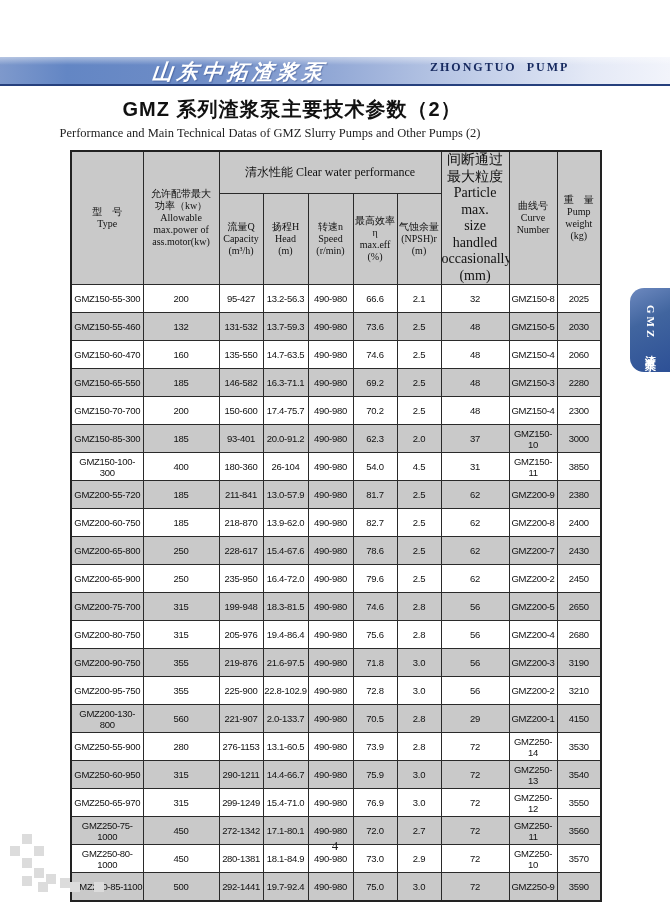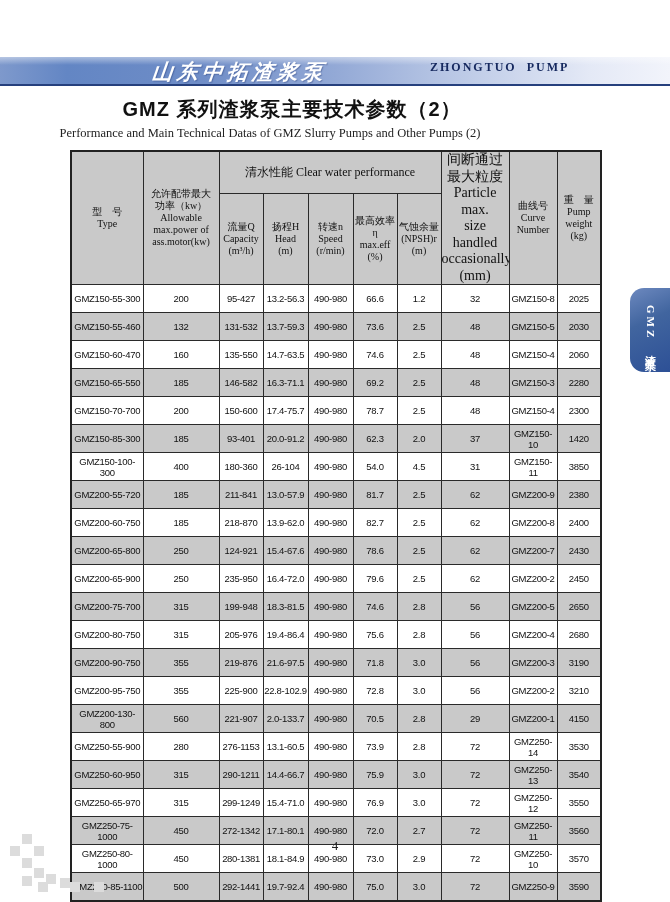--- a/index.html
+++ b/index.html
@@ -121,21 +121,21 @@
       </tr>
     </thead>
     <tbody>
         <tr>
           <td>GMZ150-55-300</td>
           <td>200</td>
           <td>95-427</td>
           <td>13.2-56.3</td>
           <td>490-980</td>
           <td>66.6</td>
-          <td>1.2</td>
+          <td>2.1</td>
           <td>32</td>
           <td>GMZ150-8</td>
           <td>2025</td>
         </tr>
         <tr class="gray">
           <td>GMZ150-55-460</td>
           <td>132</td>
           <td>131-532</td>
           <td>13.7-59.3</td>
           <td>490-980</td>
@@ -168,37 +168,37 @@
           <td>48</td>
           <td>GMZ150-3</td>
           <td>2280</td>
         </tr>
         <tr>
           <td>GMZ150-70-700</td>
           <td>200</td>
           <td>150-600</td>
           <td>17.4-75.7</td>
           <td>490-980</td>
-          <td>78.7</td>
+          <td>70.2</td>
           <td>2.5</td>
           <td>48</td>
           <td>GMZ150-4</td>
           <td>2300</td>
         </tr>
         <tr class="gray">
           <td>GMZ150-85-300</td>
           <td>185</td>
           <td>93-401</td>
           <td>20.0-91.2</td>
           <td>490-980</td>
           <td>62.3</td>
           <td>2.0</td>
           <td>37</td>
           <td>GMZ150-10</td>
-          <td>1420</td>
+          <td>3000</td>
         </tr>
         <tr>
           <td>GMZ150-100-300</td>
           <td>400</td>
           <td>180-360</td>
           <td>26-104</td>
           <td>490-980</td>
           <td>54.0</td>
           <td>4.5</td>
           <td>31</td>
@@ -225,21 +225,21 @@
           <td>490-980</td>
           <td>82.7</td>
           <td>2.5</td>
           <td>62</td>
           <td>GMZ200-8</td>
           <td>2400</td>
         </tr>
         <tr class="gray">
           <td>GMZ200-65-800</td>
           <td>250</td>
-          <td>124-921</td>
+          <td>228-617</td>
           <td>15.4-67.6</td>
           <td>490-980</td>
           <td>78.6</td>
           <td>2.5</td>
           <td>62</td>
           <td>GMZ200-7</td>
           <td>2430</td>
         </tr>
         <tr>
           <td>GMZ200-65-900</td>

